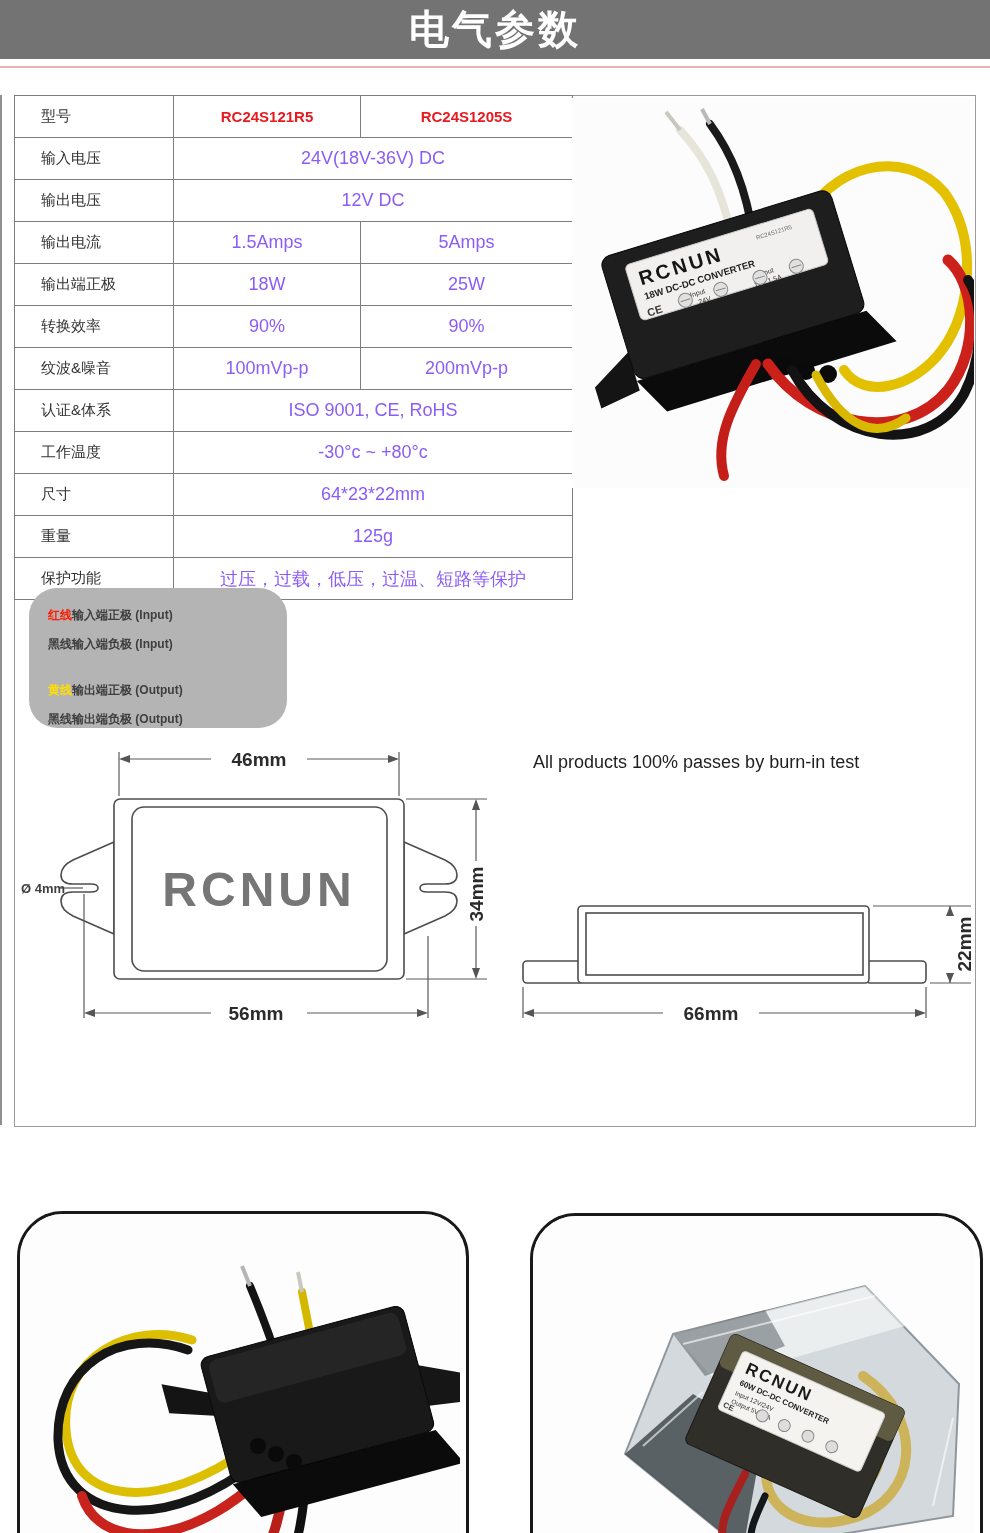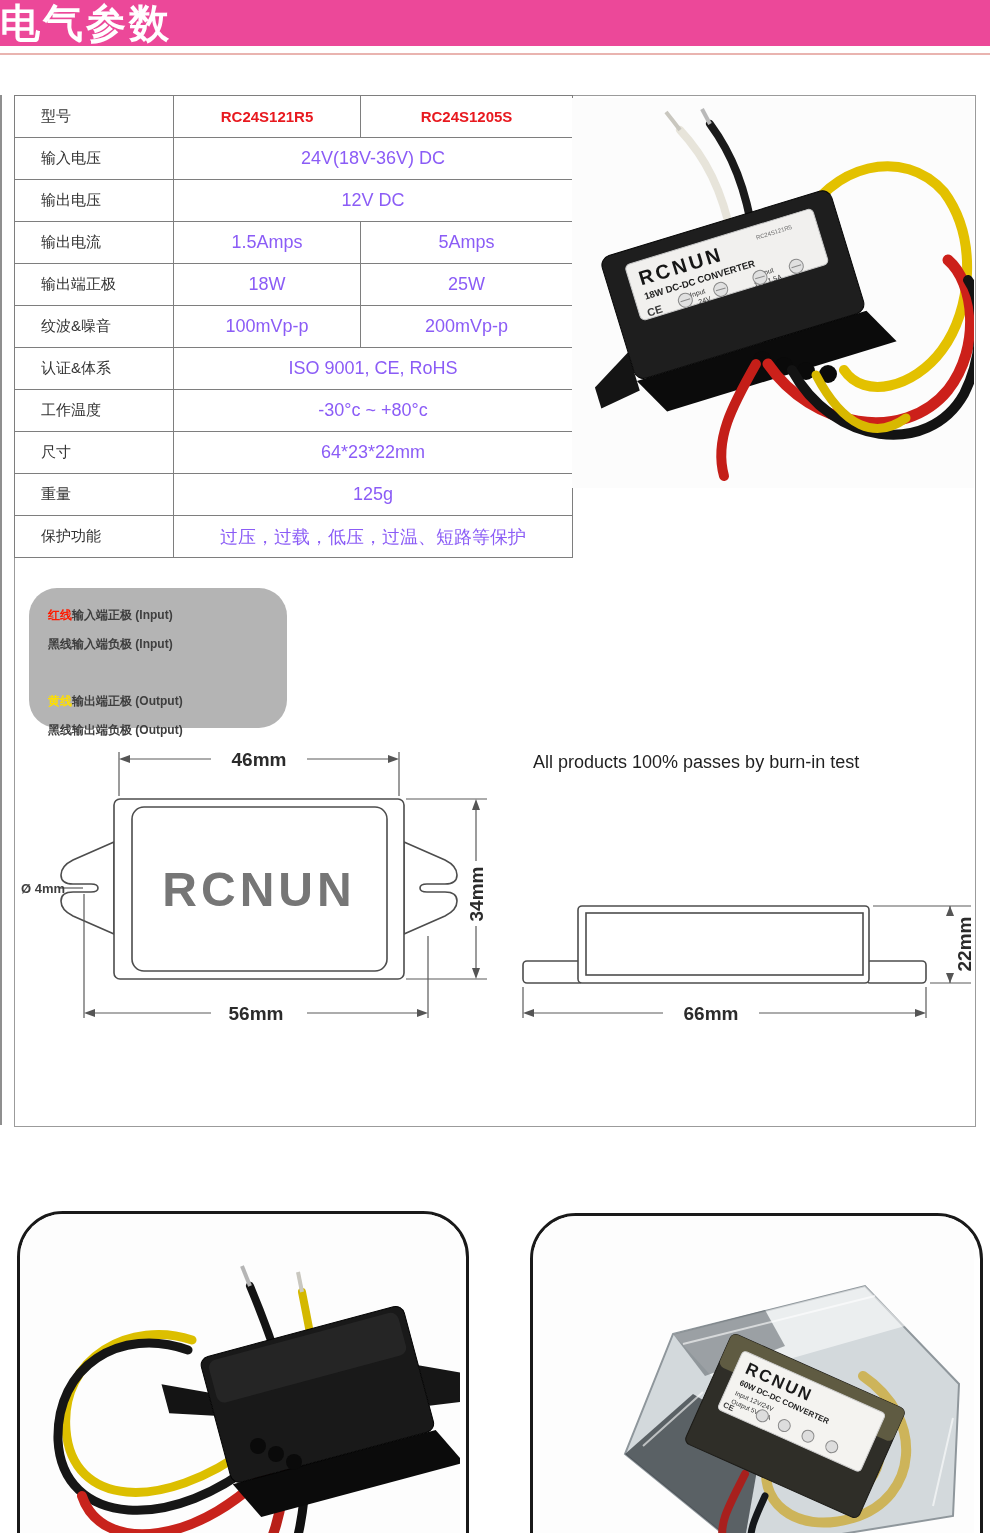--- a/index.html
+++ b/index.html
@@ -1,37 +1,37 @@
 <!DOCTYPE html>
 <html><head>
 <meta charset="utf-8">
 <style>
   html,body{margin:0;padding:0}
   body{
     width:990px;height:1533px;position:relative;background:#fff;overflow:hidden;
     font-family:"Liberation Sans","DejaVu Sans",sans-serif;
   }
   
-  .banner{height:46px;background:#ec4899;display:flex;align-items:center;justify-content:flex-start}
+  .banner{height:59px;background:#737373;display:flex;align-items:center;justify-content:center}
   .banner-title{color:#fff;font-size:40px;font-weight:bold;letter-spacing:3px}
   .banner-underline{height:2px;background:#e9b4b0;margin-top:7px}
   .edge-line{position:absolute;left:0;top:95px;width:2px;height:1030px;background:#8f8f8f}
   
   .container{position:absolute;left:14px;top:95px;width:960px;height:1030px;border:1px solid #9b9b9b;background:#fff}
   
   table.spec{position:absolute;left:-1px;top:-1px;border-collapse:collapse;table-layout:fixed;width:558px;background:#fff}
   .spec td{border:1px solid #7e7e7e;height:39px;font-size:18px;color:#8b5cf6;overflow:hidden;white-space:nowrap}
   .spec td.lbl{padding-left:26px;font-size:15px;color:#333;font-weight:500}
   .spec td.val{text-align:center}
   .spec td.redv{color:#e8191f;font-weight:bold;font-size:15px}
   
   .notes{position:absolute;left:14px;top:492px;width:258px;height:140px;background:#b4b4b4;border-radius:28px;
          padding:13px 0 0 19px;box-sizing:border-box}
   .wline{font-size:12px;font-weight:bold;color:#3e3e3e;line-height:29px;white-space:nowrap}
-  .wline.gap{margin-top:28px}
+  .wline.gap{margin-top:17px}
   .wred{color:#fe1b00}
   .wyellow{color:#ffdf00}
   
   .burnin{position:absolute;left:518px;top:656px;width:436px;text-align:left;font-size:18px;color:#1f1f1f}
   
   .photo{position:absolute;left:557px;top:2px}
   .drawsvg{position:absolute;left:0;top:630px}
   .dimtxt{font-size:19px;font-weight:bold;fill:#2b2b2b}
   .dimline{stroke:#5a5a5a;stroke-width:1.2}
   .shape{fill:#fff;stroke:#4d4d4d;stroke-width:1.6}
@@ -73,20 +73,25 @@
     </tr>
     <tr>
       <td class="lbl">输出电流</td>
       <td class="val">1.5Amps</td>
       <td class="val">5Amps</td>
     </tr>
     <tr>
       <td class="lbl">输出端正极</td>
       <td class="val">18W</td>
       <td class="val">25W</td>
+    </tr>
+    <tr>
+      <td class="lbl">转换效率</td>
+      <td class="val">90%</td>
+      <td class="val">90%</td>
     </tr>
     <tr>
       <td class="lbl">纹波&amp;噪音</td>
       <td class="val">100mVp-p</td>
       <td class="val">200mVp-p</td>
     </tr>
     <tr>
       <td class="lbl">认证&amp;体系</td>
       <td class="val" colspan="2">ISO 9001, CE, RoHS</td>
     </tr>

